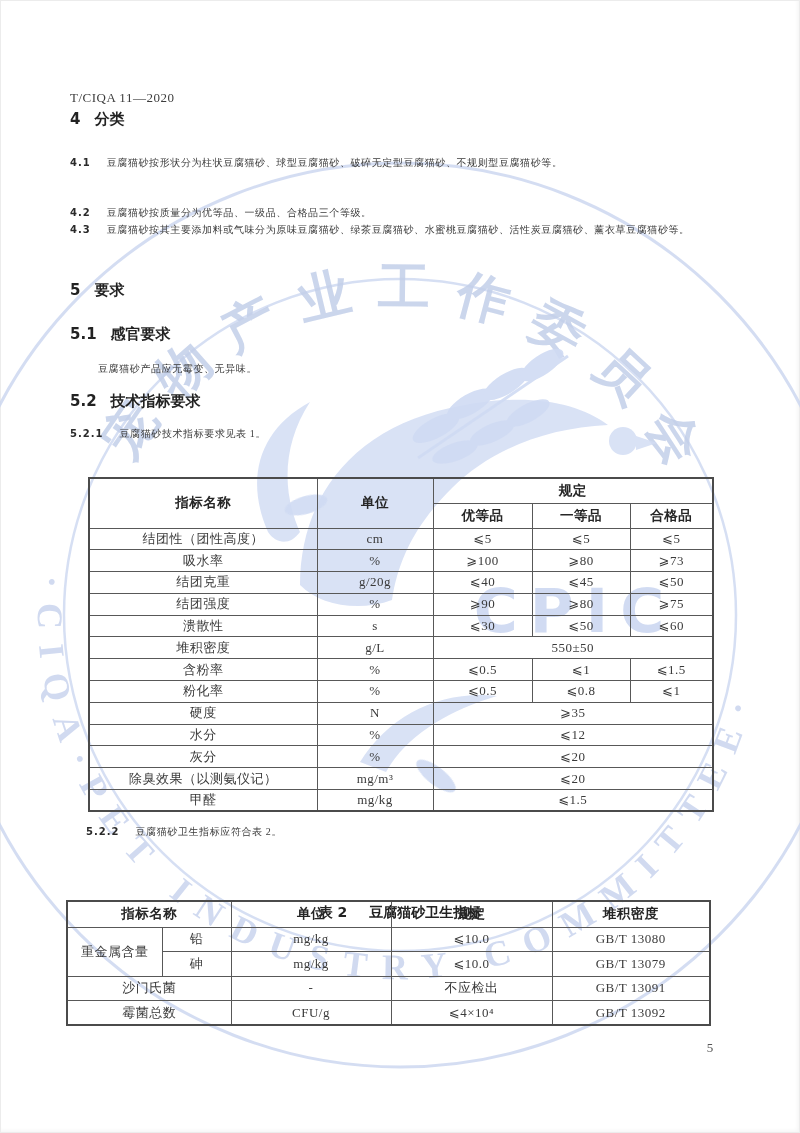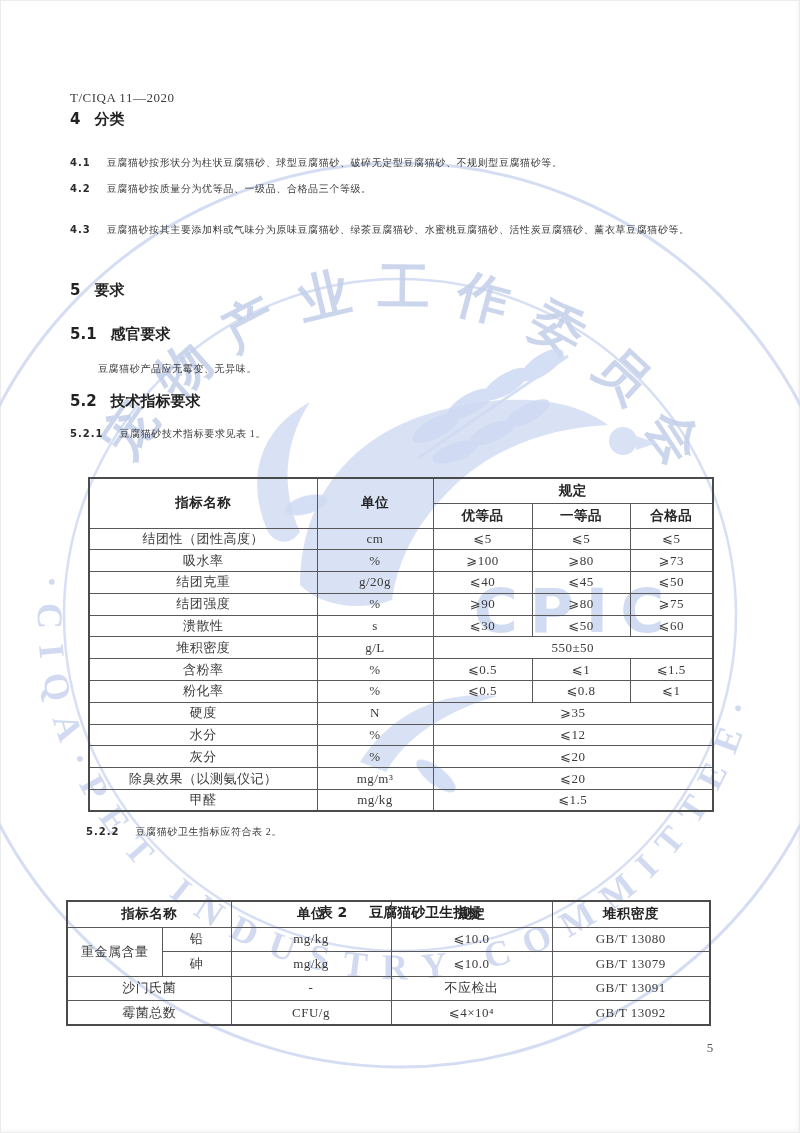--- a/index.html
+++ b/index.html
@@ -96,21 +96,21 @@
     <div class="abs doccode">T/CIQA 11—2020</div>
 
     <div class="abs heading" style="left:70px;top:110px;">
       <span class="h-num">4</span><span class="h-gap"></span><span>分类</span>
     </div>
 
     <div class="abs clause" style="left:70px;top:150px;width:652px;">
       <span class="c-num">4.1</span><span>豆腐猫砂按形状分为柱状豆腐猫砂、球型豆腐猫砂、破碎无定型豆腐猫砂、不规则型豆腐猫砂等。</span>
     </div>
 
-    <div class="abs clause" style="left:70px;top:176px;width:652px;">
+    <div class="abs clause" style="left:70px;top:200px;width:652px;">
       <span class="c-num">4.2</span><span>豆腐猫砂按质量分为优等品、一级品、合格品三个等级。</span>
     </div>
 
     <div class="abs clause" style="left:70px;top:217px;width:652px;">
       <span class="c-num">4.3</span><span>豆腐猫砂按其主要添加料或气味分为原味豆腐猫砂、绿茶豆腐猫砂、水蜜桃豆腐猫砂、活性炭豆腐猫砂、薰衣草豆腐猫砂等。</span>
     </div>
 
     <div class="abs heading" style="left:70px;top:281px;">
       <span class="h-num">5</span><span class="h-gap"></span><span>要求</span>
     </div>

